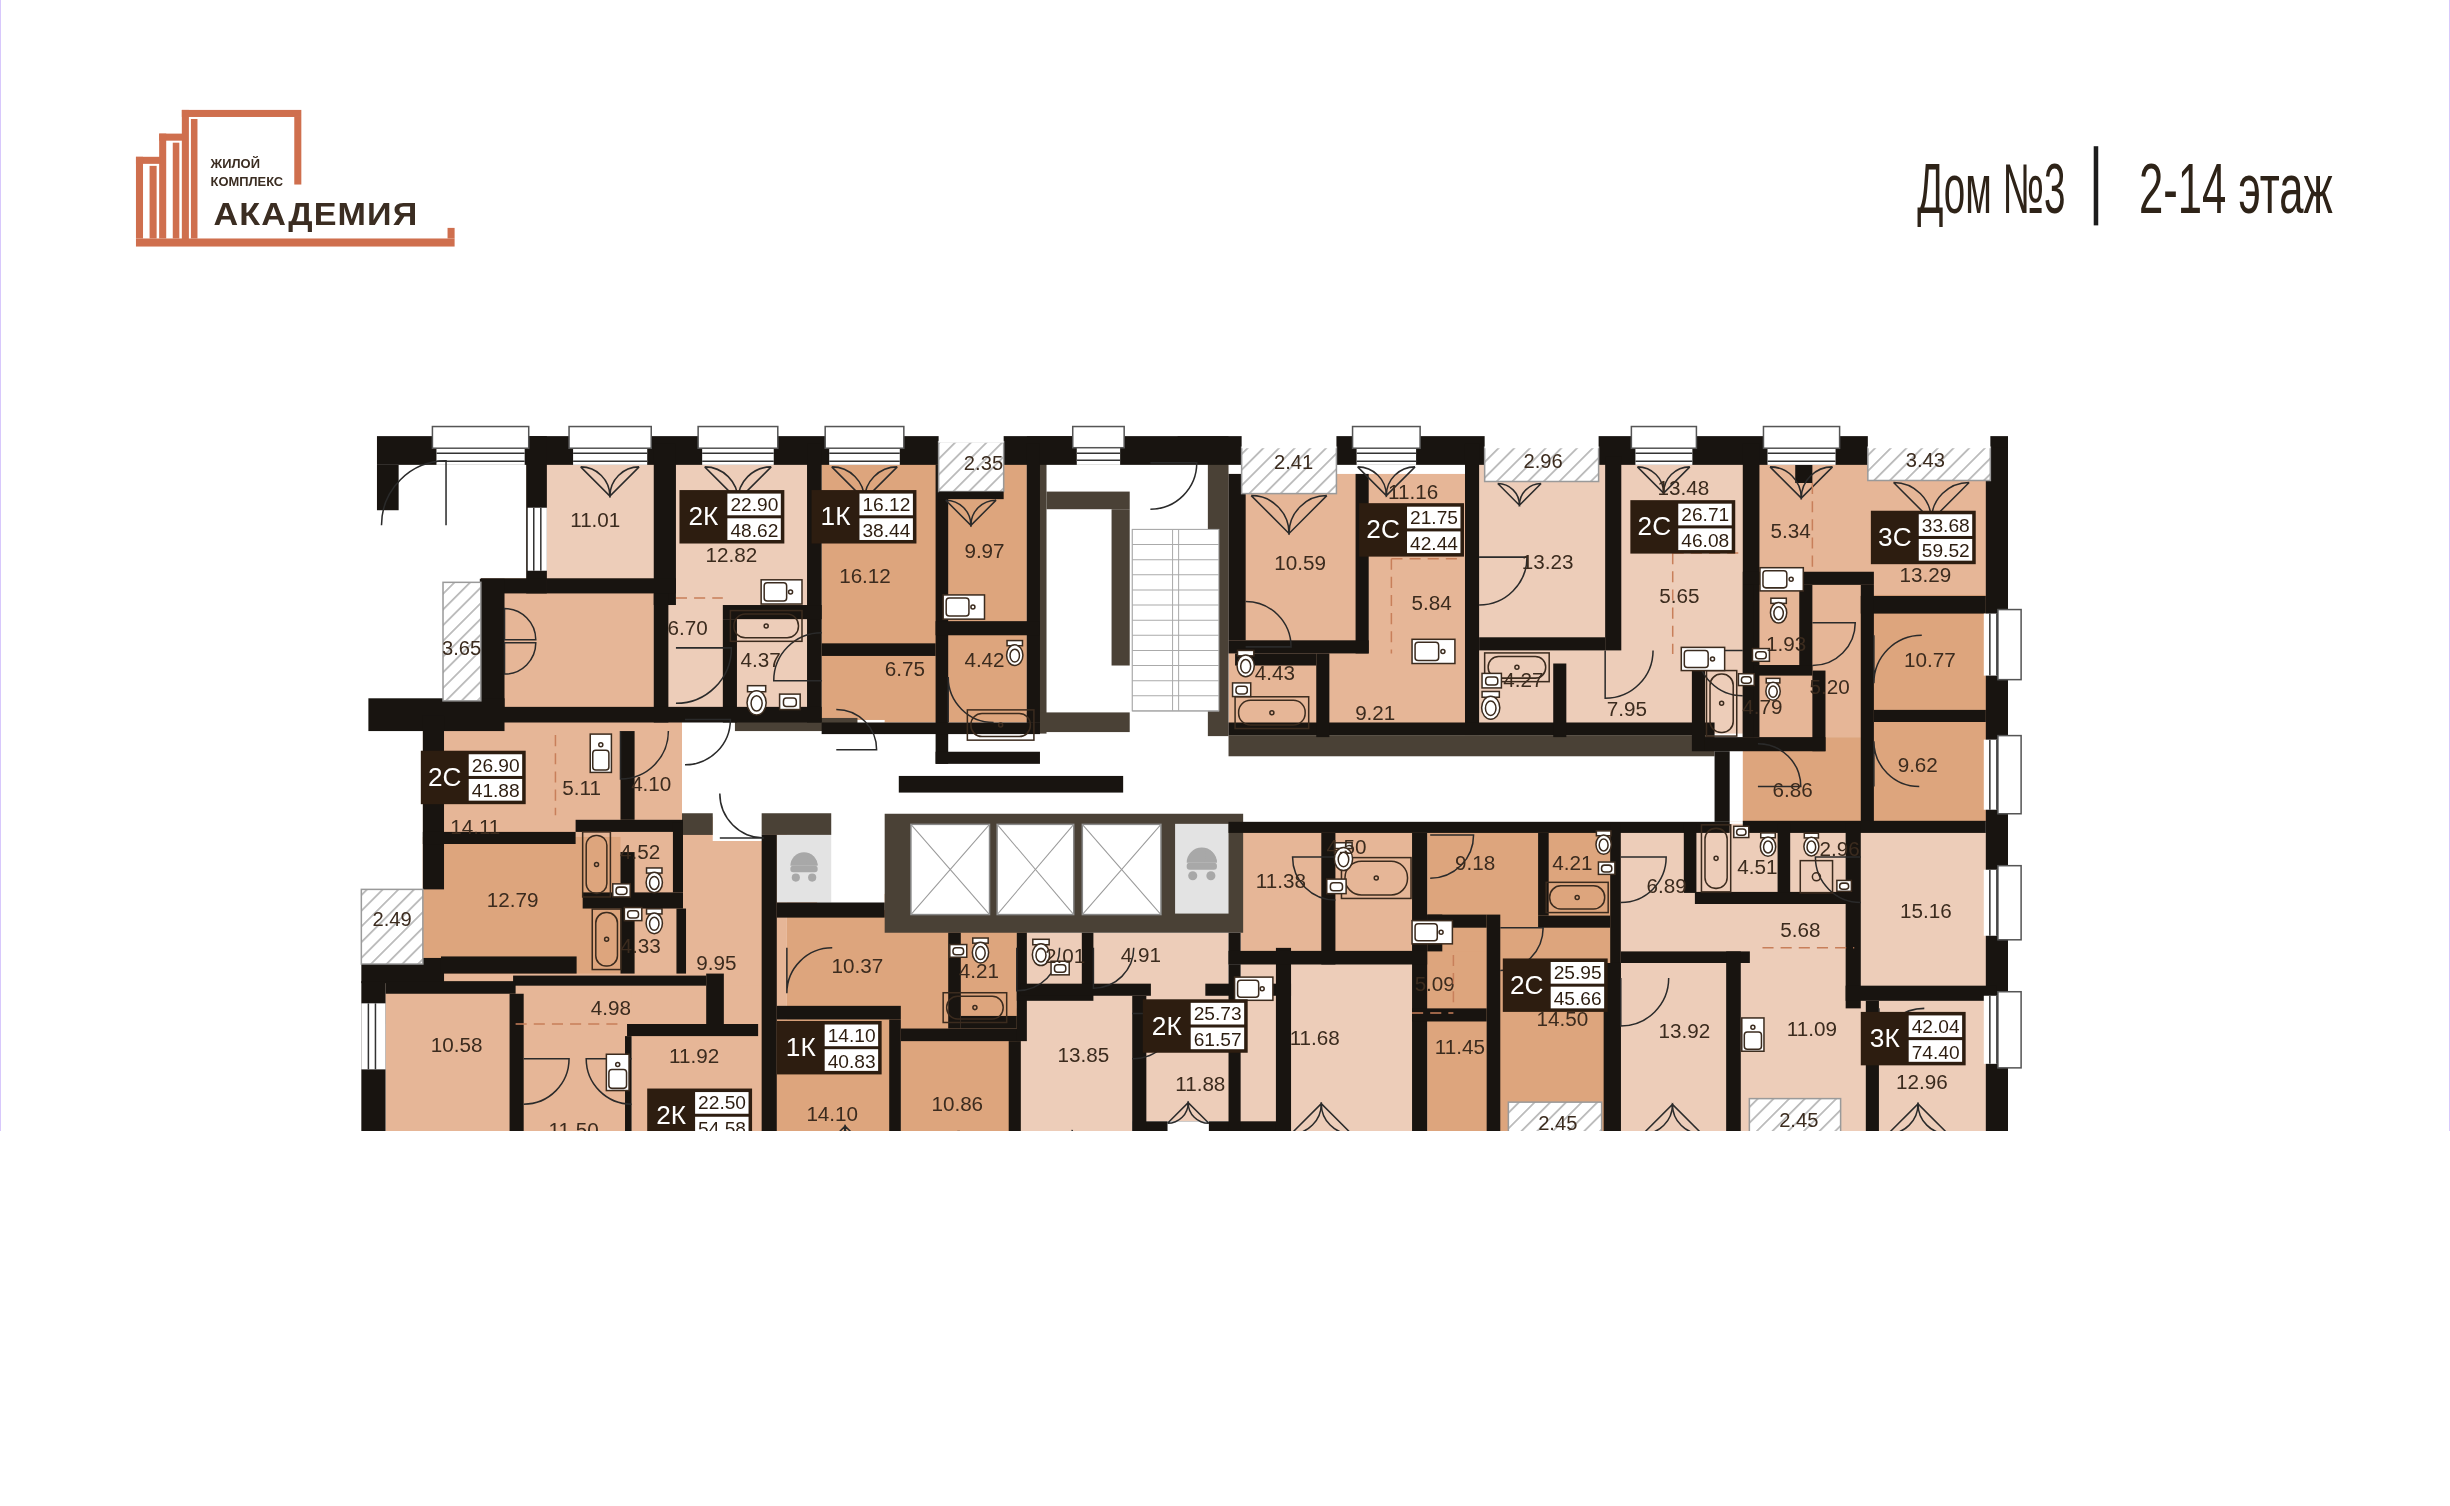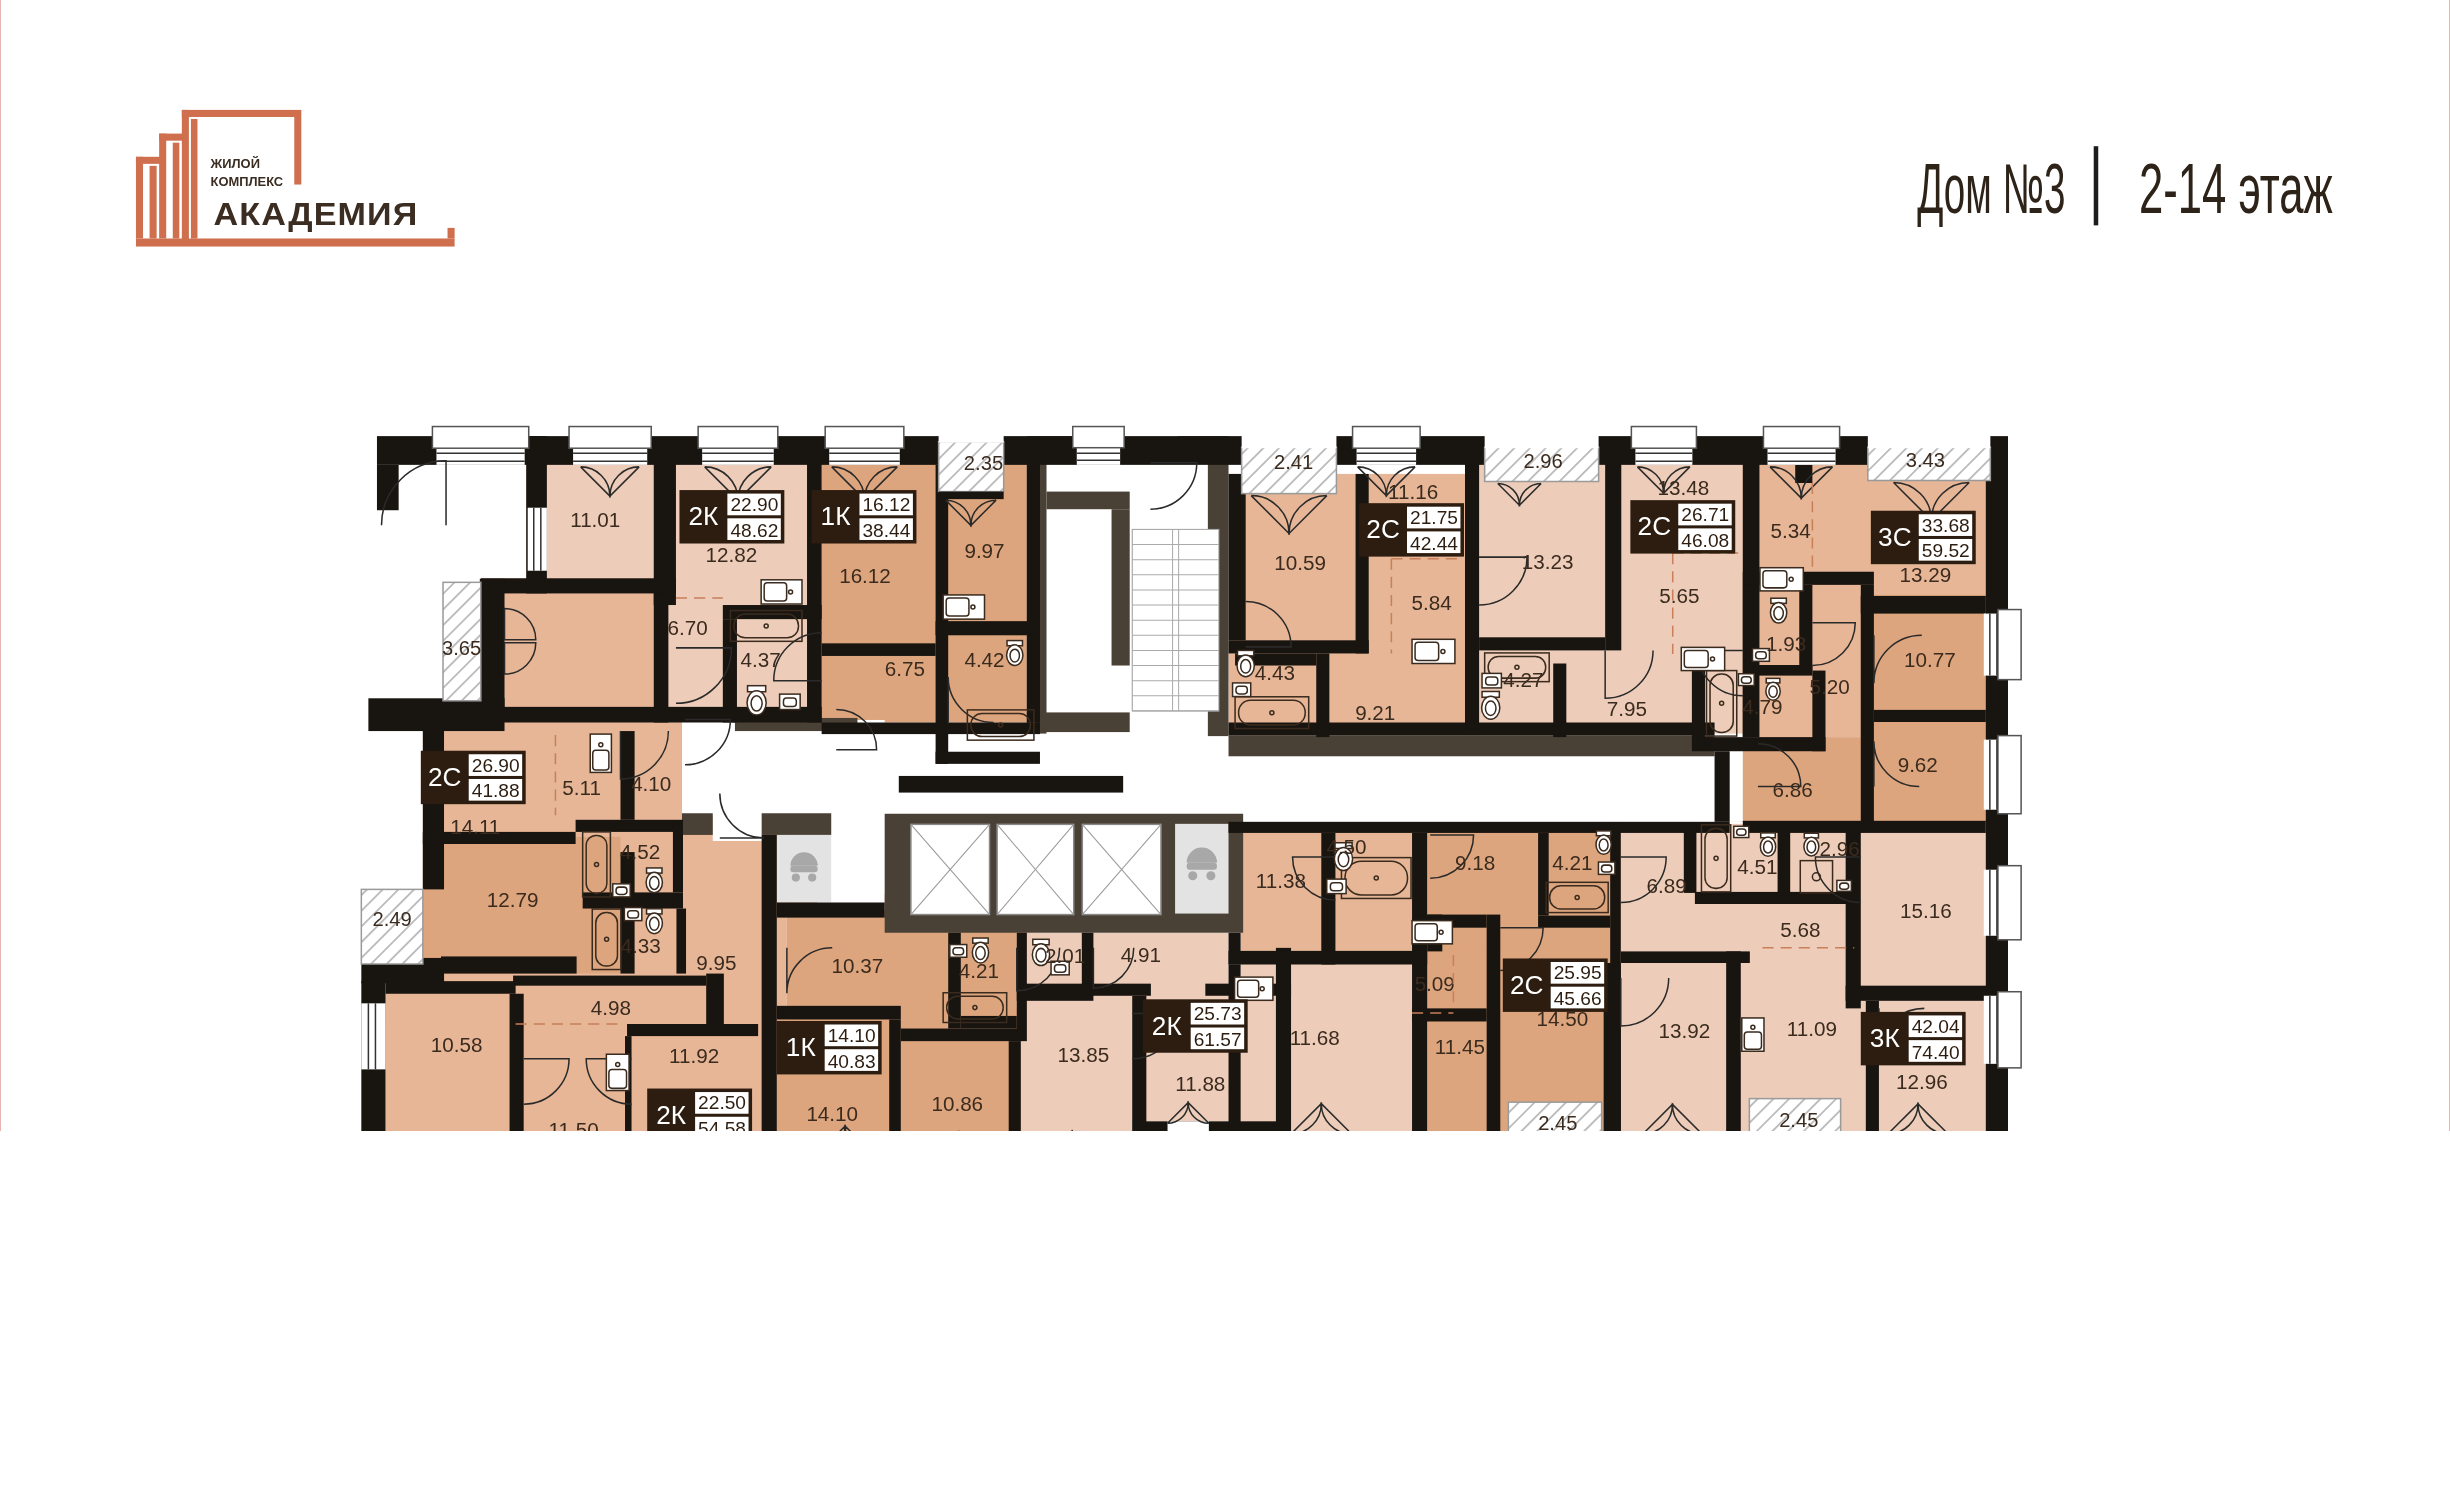--- a/index.html
+++ b/index.html
@@ -1,15 +1,15 @@
 <!DOCTYPE html>
 <html style="font-size:8px"><head><meta charset="utf-8">
 <style>
 html,body{margin:0;padding:0;background:#fff;}
-#page{position:relative;width:2450px;height:1131px;background:#b91c1c;overflow:hidden;}
+#page{position:relative;width:2450px;height:1131px;background:#8b5cf6;overflow:hidden;}
 </style></head>
 <body>
 <div id="page">
 <svg width="2450" height="1506" viewBox="0 0 4858 2987" xmlns="http://www.w3.org/2000/svg">
 <defs>
 <pattern id="hatch" patternUnits="userSpaceOnUse" width="22" height="22" patternTransform="rotate(45)">
 <rect width="22" height="22" fill="#fff"></rect>
           <line x1="0" y1="0" x2="0" y2="22" stroke="#b9b9b9" stroke-width="7"></line>
 </pattern>
 <pattern id="lighthatch" patternUnits="userSpaceOnUse" width="20" height="20" patternTransform="rotate(45)">

